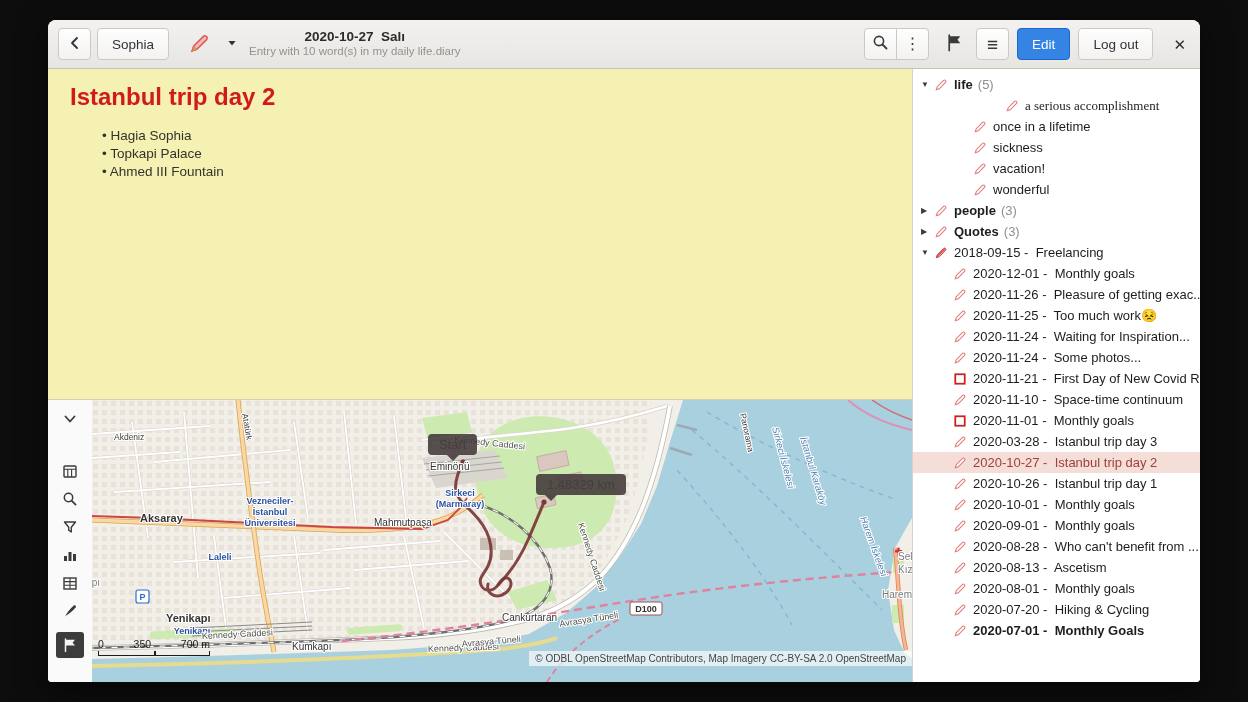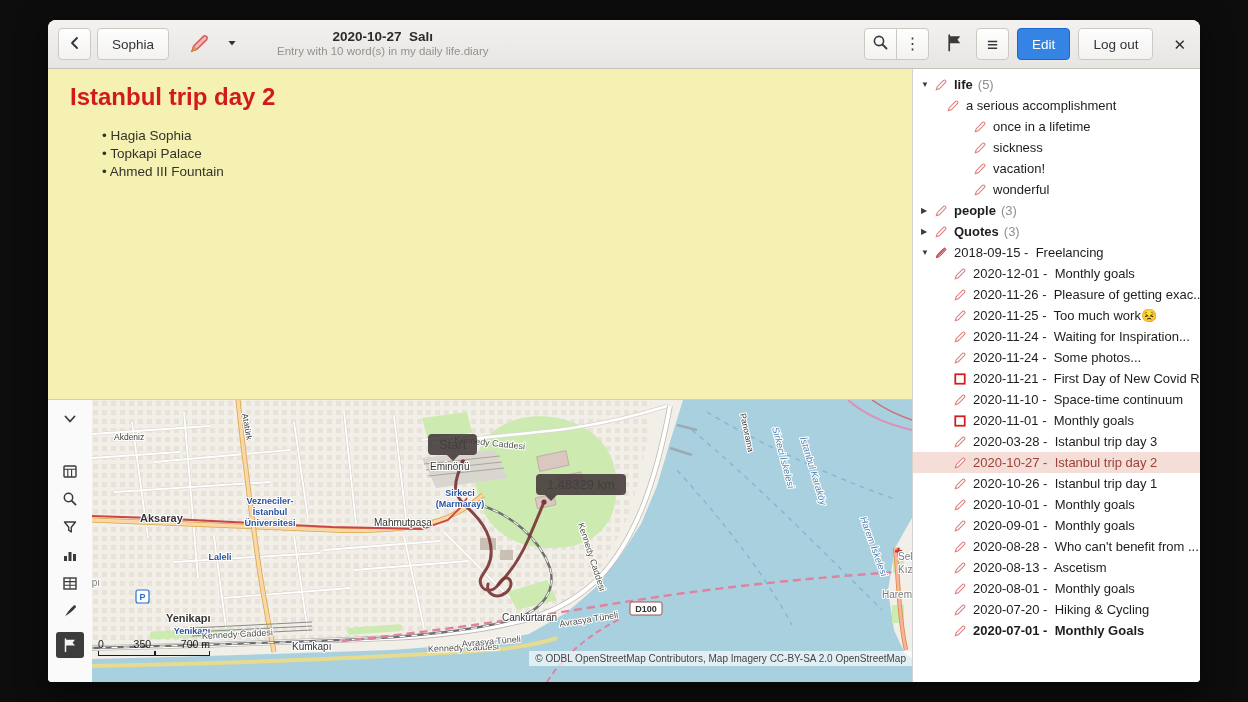--- a/index.html
+++ b/index.html
@@ -15,21 +15,21 @@
   .btn{height:32px;padding:0 14px;display:flex;align-items:center;justify-content:center;
        background:linear-gradient(#fefefe,#f3f2f0);border:1px solid #cec8c2;
        border-radius:4px;font-size:13.5px;color:#2e3436;box-sizing:border-box;cursor:default;}
   .btn.icon{width:33px;padding:0;}
   .btn.primary{background:#3584e4;border-color:#1b6acb;color:#ffffff;}
   .flat-btn{border:none;background:transparent;display:flex;align-items:center;
             justify-content:center;height:32px;padding:0 4px;cursor:default;}
   .linked{display:flex;}
   .linked .btn:first-child{border-radius:4px 0 0 4px;}
   .linked .btn:last-child{border-radius:0 4px 4px 0;margin-left:-1px;}
-  .title-block{margin-left:28px;text-align:center;line-height:1.2;}
+  .title-block{text-align:center;line-height:1.2;}
   .title{font-weight:bold;font-size:13.5px;color:#2b2b2b;white-space:pre;}
   .subtitle{font-size:11.5px;color:#95928b;white-space:pre;}
   .header-right{margin-left:auto;display:flex;align-items:center;gap:8px;}
   .glyph{font-size:16px;color:#3a3a3a;line-height:1;}
   .glyph.burger{font-size:19px;}
   .glyph.close-x{font-size:15px;color:#2e2e2e;}
   
   .content{flex:1;display:flex;min-height:0;}
   .left-pane{width:864px;flex:none;display:flex;flex-direction:column;}
   
@@ -355,21 +355,21 @@
           <div class="attribution">© ODBL OpenStreetMap Contributors, Map Imagery CC-BY-SA 2.0 OpenStreetMap</div>
         </div>
       </div>
     </div>
 
     <aside class="sidebar">
       <div>
           <div class="tree-row" style="padding-left: 8px;"><span class="expander">▼</span><span class="tree-icon"><svg width="14" height="14" viewBox="0 0 16 16">
                 <path d="M2.6 13.4 L3.7 10 L10.9 2.8 A1.5 1.5 0 0 1 13 2.8 L13.2 3 A1.5 1.5 0 0 1 13.2 5.1 L6 12.3 Z" fill="#fff" stroke="#dd7a7a" stroke-width="1.2"></path>
               </svg></span><span class="tree-label bold">life</span><span class="tree-count">(5)</span></div>
-          <div class="tree-row" style="padding-left: 33px;"><span class="tree-icon"><svg width="14" height="14" viewBox="0 0 16 16">
+          <div class="tree-row" style="padding-left: 92px; font-family: Liberation Serif, serif;"><span class="tree-icon"><svg width="14" height="14" viewBox="0 0 16 16">
                 <path d="M2.6 13.4 L3.7 10 L10.9 2.8 A1.5 1.5 0 0 1 13 2.8 L13.2 3 A1.5 1.5 0 0 1 13.2 5.1 L6 12.3 Z" fill="#fff" stroke="#dd7a7a" stroke-width="1.2"></path>
               </svg></span><span class="tree-label">a serious accomplishment</span></div>
           <div class="tree-row" style="padding-left: 60px;"><span class="tree-icon"><svg width="14" height="14" viewBox="0 0 16 16">
                 <path d="M2.6 13.4 L3.7 10 L10.9 2.8 A1.5 1.5 0 0 1 13 2.8 L13.2 3 A1.5 1.5 0 0 1 13.2 5.1 L6 12.3 Z" fill="#fff" stroke="#dd7a7a" stroke-width="1.2"></path>
               </svg></span><span class="tree-label">once in a lifetime</span></div>
           <div class="tree-row" style="padding-left: 60px;"><span class="tree-icon"><svg width="14" height="14" viewBox="0 0 16 16">
                 <path d="M2.6 13.4 L3.7 10 L10.9 2.8 A1.5 1.5 0 0 1 13 2.8 L13.2 3 A1.5 1.5 0 0 1 13.2 5.1 L6 12.3 Z" fill="#fff" stroke="#dd7a7a" stroke-width="1.2"></path>
               </svg></span><span class="tree-label">sickness</span></div>
           <div class="tree-row" style="padding-left: 60px;"><span class="tree-icon"><svg width="14" height="14" viewBox="0 0 16 16">
                 <path d="M2.6 13.4 L3.7 10 L10.9 2.8 A1.5 1.5 0 0 1 13 2.8 L13.2 3 A1.5 1.5 0 0 1 13.2 5.1 L6 12.3 Z" fill="#fff" stroke="#dd7a7a" stroke-width="1.2"></path>

